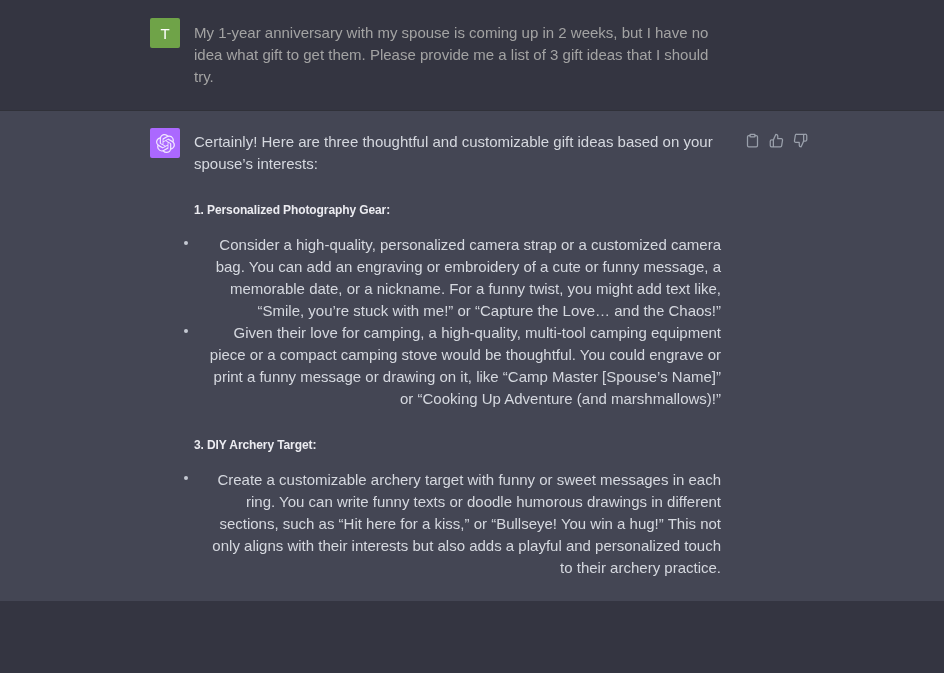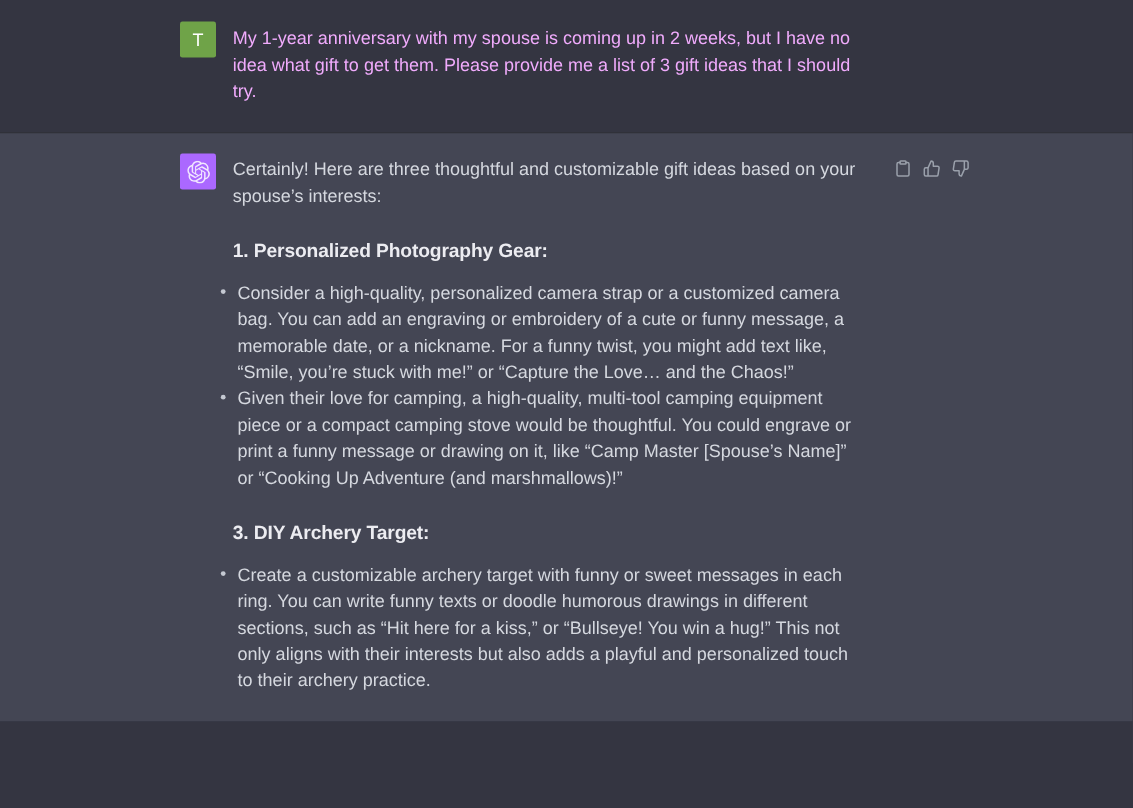--- a/index.html
+++ b/index.html
@@ -39,37 +39,37 @@
     color: #ffffff;
     font-size: 15px;
     user-select: none;
   }
   .avatar.user-avatar { background: #6fa348; }
   .avatar.ai-avatar { background: #AB68FF; }
   .avatar.ai-avatar svg { width: 19px; height: 19px; fill: #f1e6ff; }
   .content {
     width: 527px;
     flex: none;
-    color: #f0abfc;
+    color: #a3a3a3;
     font-size: 15px;
     line-height: 22px;
     padding-top: 4px;
   }
   .section.assistant .content { color: #D5D8DF; padding-top: 3px; }
   .content p { margin: 0 0 16px; }
   .content p:last-child { margin-bottom: 0; }
   .content h3 {
     margin: 24px 0 13px;
-    font-size: 16px;
+    font-size: 12px;
     line-height: 22px;
     font-weight: 700;
     color: #ECECF1;
     letter-spacing: -0.1px;
   }
-  .content ul { list-style: none; margin: 0 0 0 0; padding: 0 0 0 4px; }
+  .content ul { list-style: none; margin: 0 0 0 0; padding: 0 0 0 4px; text-align: right; }
   .content li { position: relative; }
   .content li::before {
     content: "";
     position: absolute;
     left: -14px;
     top: 7px;
     width: 4px;
     height: 4px;
     border-radius: 50%;
     background: #c5c9d2;

